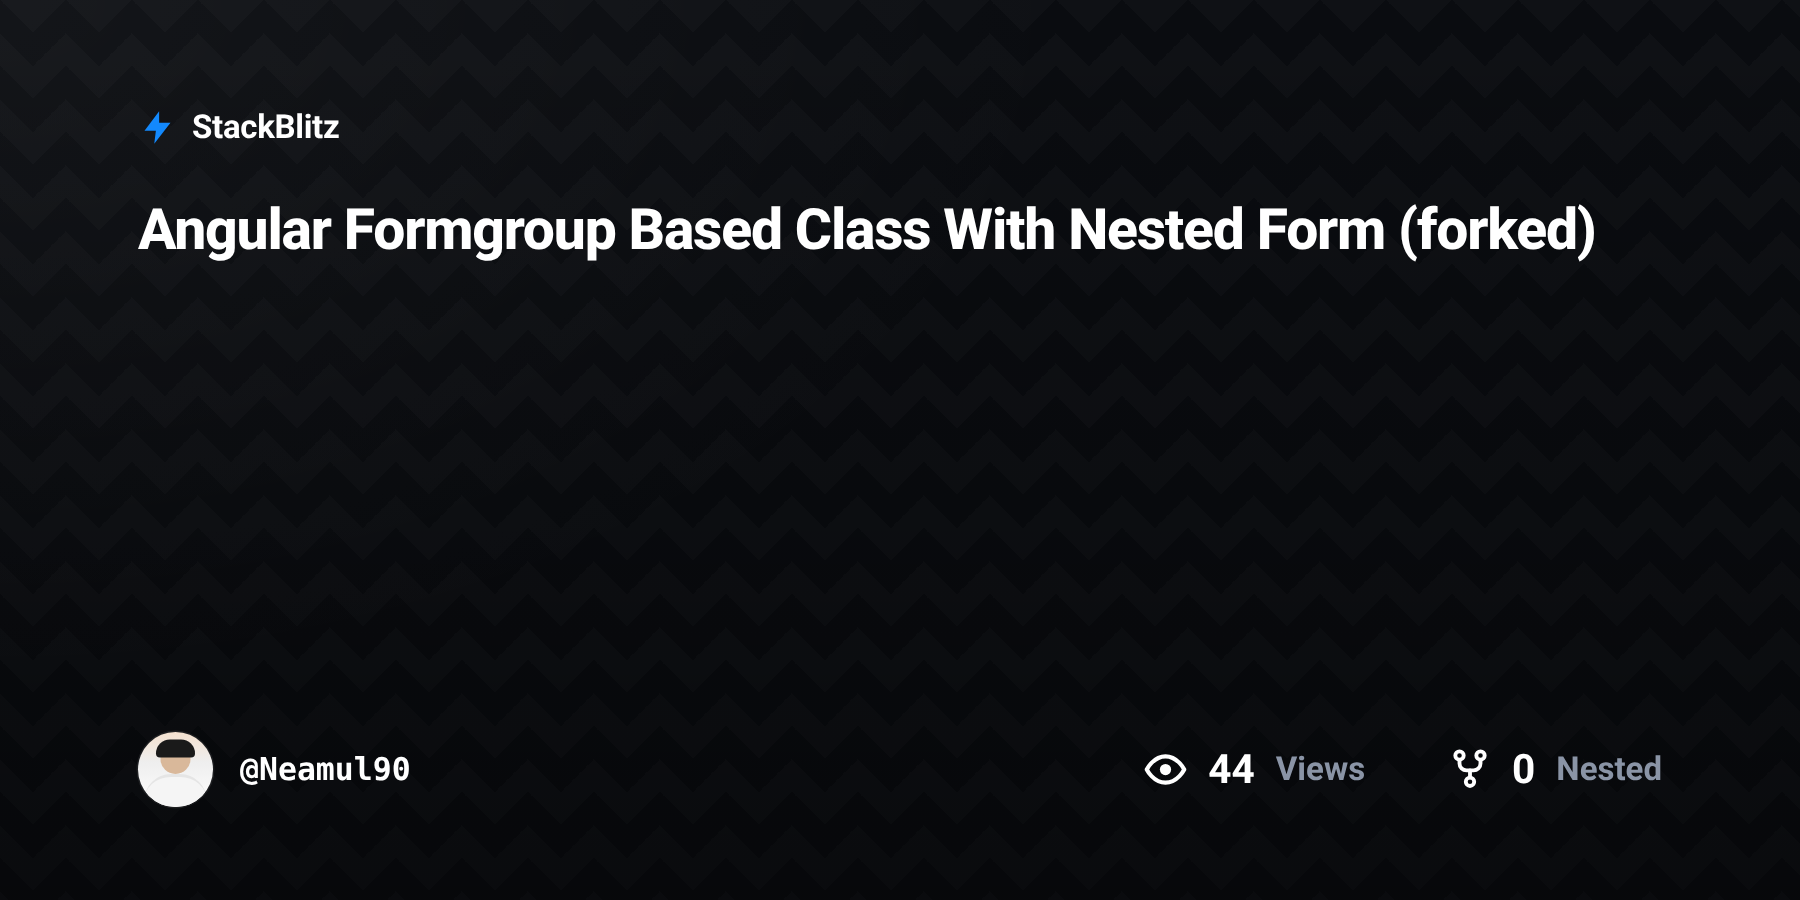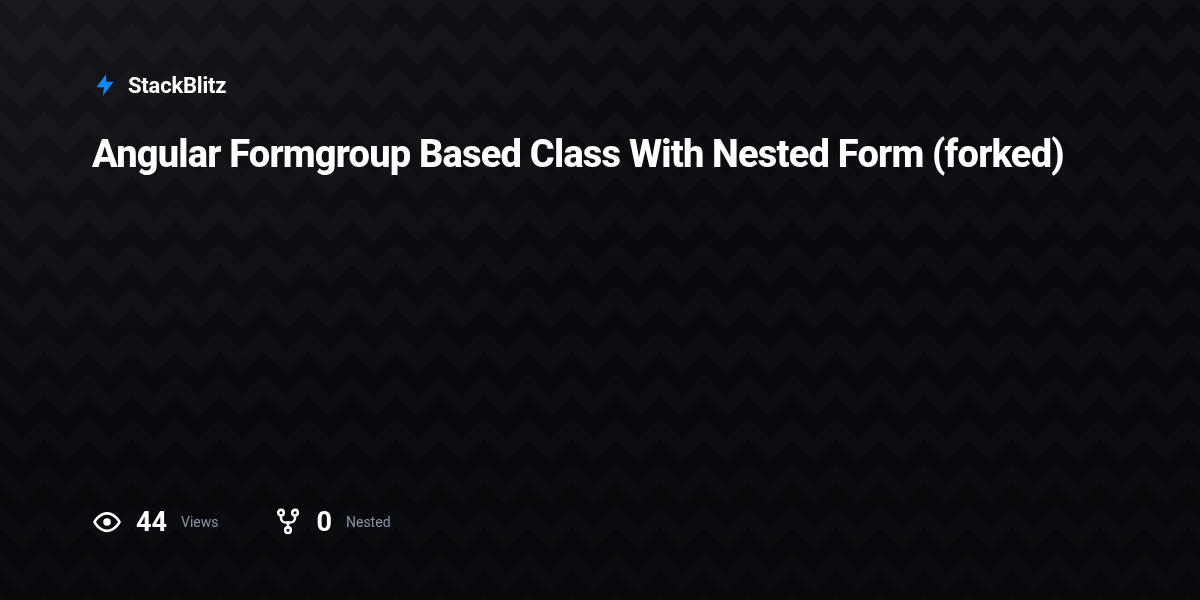--- a/index.html
+++ b/index.html
@@ -143,22 +143,22 @@
     display: flex;
     align-items: center;
   }
   .stat-value {
     color: #ffffff;
     font-size: 27px;
     font-weight: 700;
   }
   .stat-label {
     color: #8a94a6;
-    font-size: 14px;
-    font-weight: 400;
+    font-size: 22px;
+    font-weight: 700;
   }
 </style>
 </head>
 <body>
 
 <div class="bg-pattern"></div>
 <div class="bg-vignette"></div>
 
 <div class="content">
 
@@ -168,20 +168,28 @@
         <path d="M13 2 L4 14 H11 L10 22 L20 9 H13 L13 2 Z" fill="#1389fd"></path>
       </svg>
     </span>
     <span class="brand-name">StackBlitz</span>
   </div>
 
   <h1 class="title">Angular Formgroup Based Class With Nested Form (forked)</h1>
 
 
   <div class="footer">
+    <div class="author">
+      <div class="avatar">
+        <div class="avatar-body"></div>
+        <div class="avatar-head"></div>
+        <div class="avatar-hair"></div>
+      </div>
+      <span class="username">@Neamul90</span>
+    </div>
 
     <div class="stats">
       <div class="stat">
         <span class="stat-icon">
           <svg width="30" height="30" viewBox="0 0 24 24" fill="none" stroke="currentColor" stroke-width="2.2" stroke-linecap="round" stroke-linejoin="round">
             <path d="M2 12s3.5-7 10-7 10 7 10 7-3.5 7-10 7S2 12 2 12z"></path>
             <circle cx="12" cy="12" r="3" fill="currentColor" stroke="none"></circle>
           </svg>
         </span>
         <span class="stat-value">44</span>

